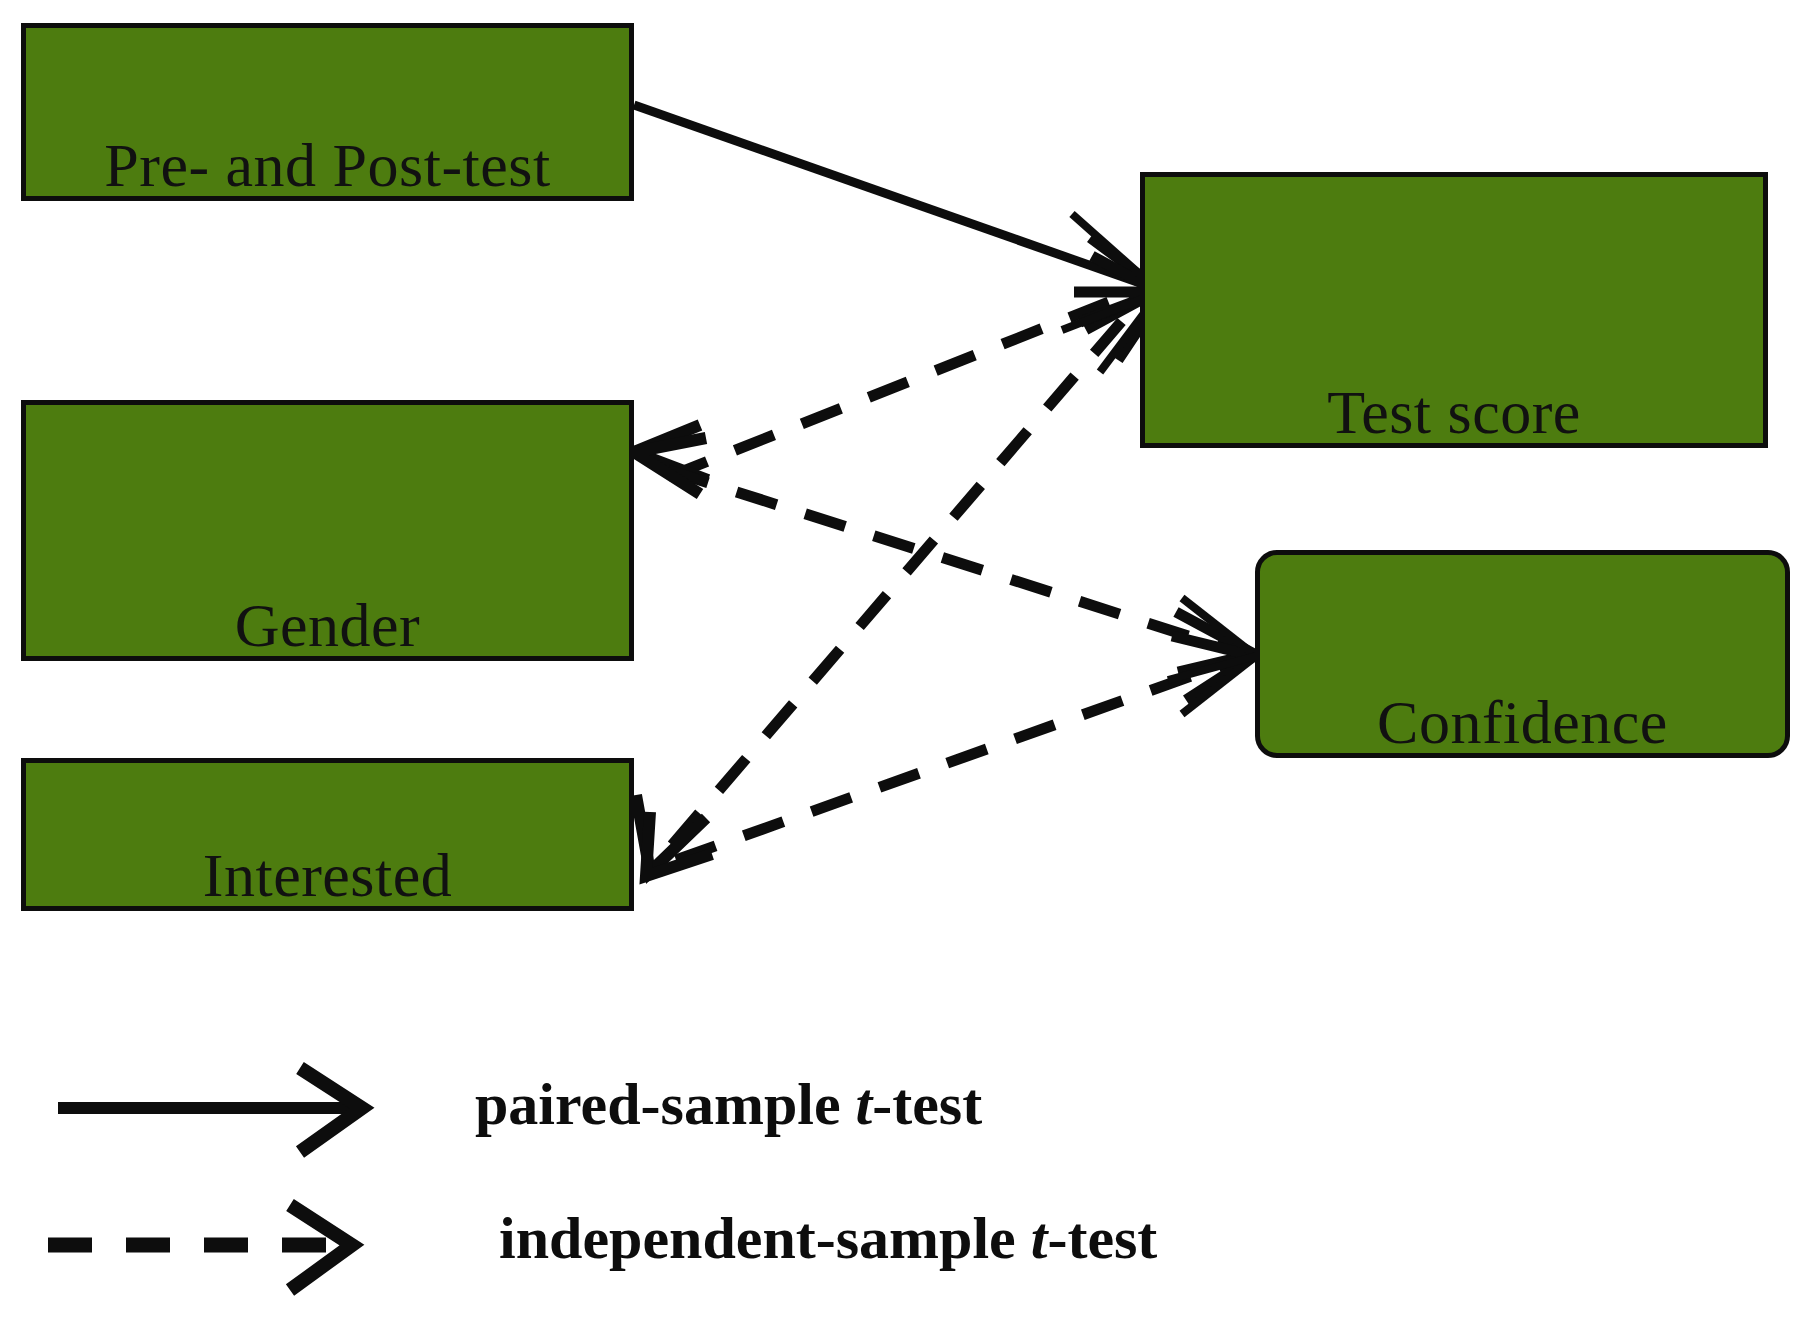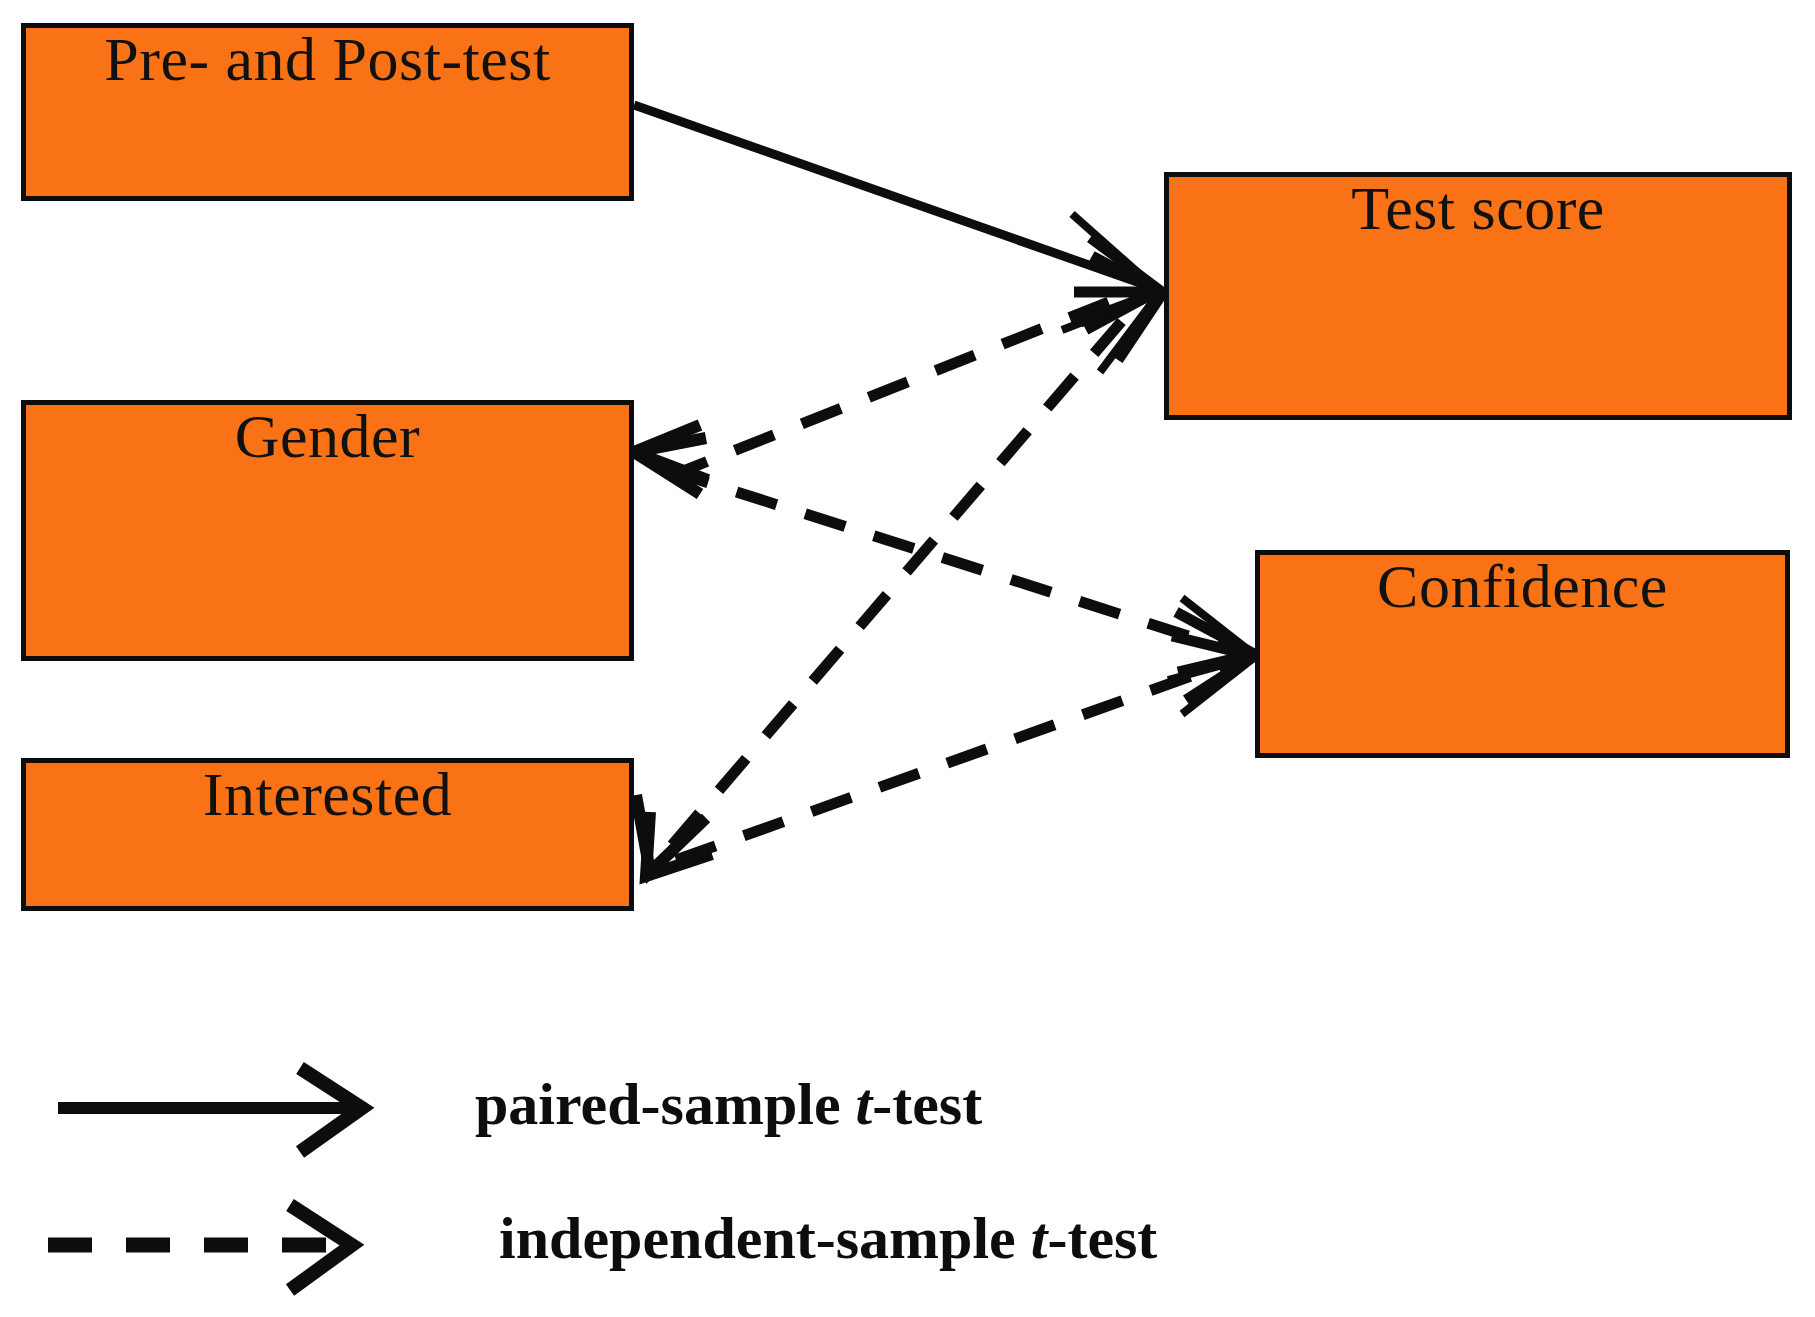--- a/index.html
+++ b/index.html
@@ -12,23 +12,23 @@
     width: 1815px;
     height: 1317px;
     background: #ffffff;
     overflow: hidden;
     font-family: "Liberation Serif", "DejaVu Serif", serif;
   }
   .node-box {
     position: absolute;
     box-sizing: border-box;
     border: 5px solid #0d0d0d;
-    background: #f97316;
+    background: #4d7c0f;
     display: flex;
-    align-items: flex-start;
+    align-items: flex-end;
     justify-content: center;
   }
   .node-label {
     font-family: "Liberation Serif", "DejaVu Serif", serif;
     font-size: 62px;
     line-height: 1;
     color: #111111;
     letter-spacing: 0.5px;
     white-space: nowrap;
   }
@@ -127,25 +127,25 @@
   </div>
 
   <div class="node-box" style="left:21px; top:400px; width:613px; height:261px;">
     <span class="node-label">Gender</span>
   </div>
 
   <div class="node-box" style="left:21px; top:758px; width:613px; height:153px;">
     <span class="node-label">Interested</span>
   </div>
 
-  <div class="node-box" style="left:1164px; top:172px; width:628px; height:248px;">
+  <div class="node-box" style="left:1140px; top:172px; width:628px; height:276px;">
     <span class="node-label">Test score</span>
   </div>
 
-  <div class="node-box" style="left:1255px; top:550px; width:535px; height:208px;">
+  <div class="node-box" style="left:1255px; top:550px; width:535px; height:208px;border-radius:22px;">
     <span class="node-label">Confidence</span>
   </div>
 
   <div class="legend-text" style="left:432px; top:1074px;">
     <span>paired-sample </span><span class="ital">t</span><span>-test</span>
   </div>
 
   <div class="legend-text" style="left:456px; top:1208px;">
     <span>independent-sample </span><span class="ital">t</span><span>-test</span>
   </div>

